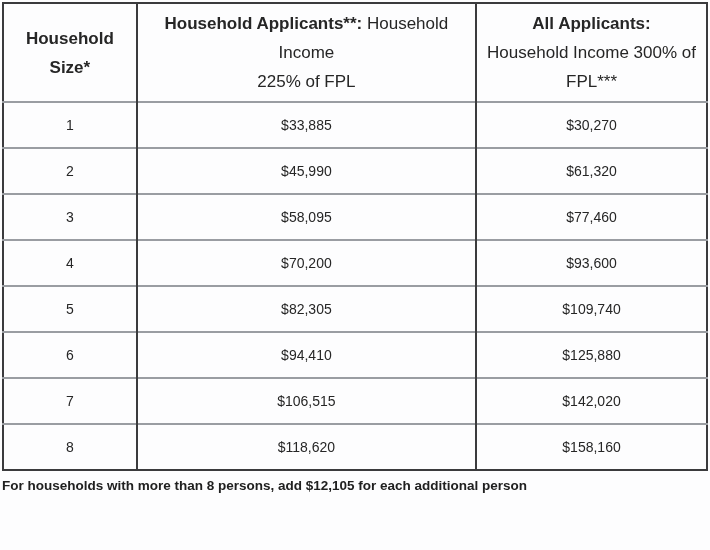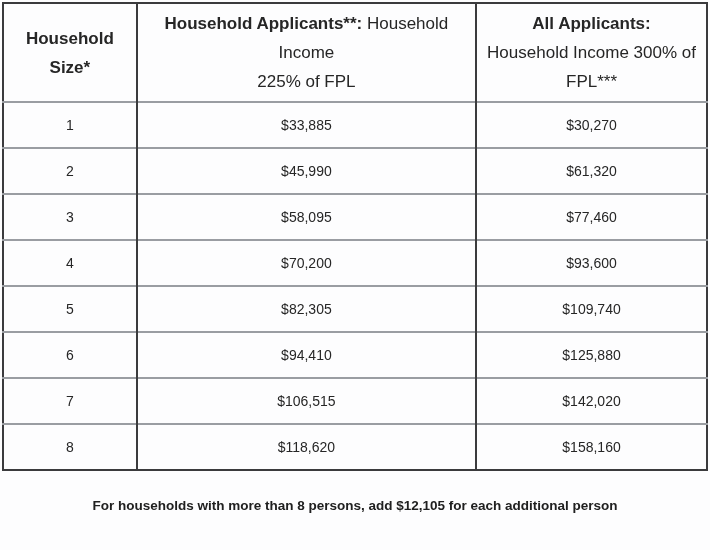--- a/index.html
+++ b/index.html
@@ -42,22 +42,22 @@
     font-weight: normal;
     border-radius: 20px;
   }
   tbody td {
     height: 44px;
     border-top: 2px solid #9a9da2;
     font-size: 14px;
   }
   .b { font-weight: bold; }
   .footer-note {
-    margin-top: 21px;
-    text-align: center;
+    margin-top: 1px;
+    text-align: left;
     font-weight: bold;
     font-size: 13.5px;
     line-height: 28px;
     color: #202020;
   }
 </style>
 </head>
 <body>
 
 <div class="page">

